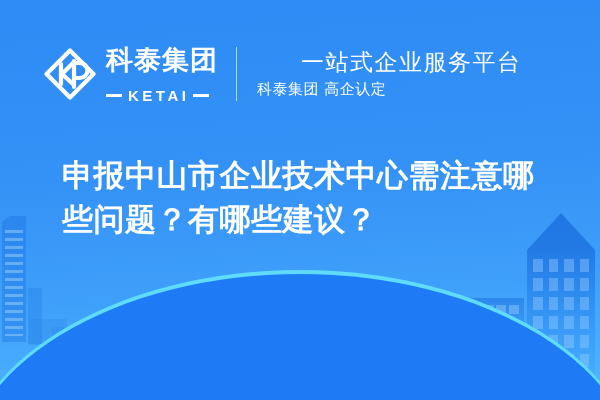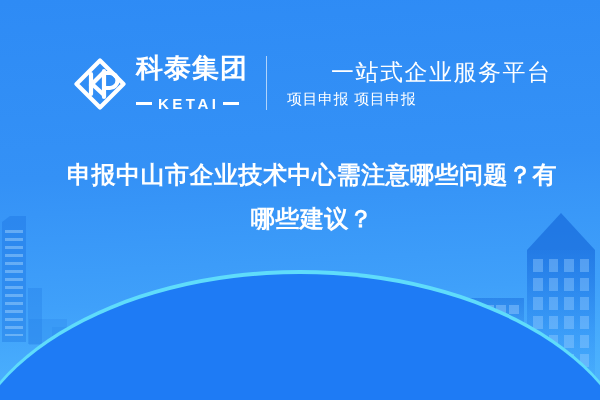--- a/index.html
+++ b/index.html
@@ -159,24 +159,24 @@
     right: 0;
     top: 4px;
     height: 210px;
     border-radius: 50% 50% 0 0 / 100% 100% 0 0;
     background: #1e7bf5;
   }
 
   
   .header {
     position: absolute;
-    left: 74px;
+    left: 44px;
     top: 38px;
     display: flex;
-    align-items: flex-end;
+    align-items: center;
     height: 72px;
   }
   .logo-mark {
     width: 52px;
     height: 52px;
     flex: 0 0 auto;
     margin-right: 10px;
   }
   .logo-text {
     display: flex;
@@ -240,26 +240,25 @@
     font-family: "DejaVu Sans", "Liberation Sans", sans-serif;
   }
 
   
   .title {
     position: absolute;
     left: 62px;
     top: 153px;
     width: 500px;
     color: #ffffff;
-    font-size: 24px;
+    font-size: 31px;
     font-weight: bold;
     line-height: 44px;
     letter-spacing: 0.5px;
     font-family: "DejaVu Sans", "Liberation Sans", sans-serif;
-    text-align: center;
   }
 </style>
 </head>
 <body>
 
 <div id="banner">
 
   <div class="scene">
 
     <div class="bldg-left-tall">
@@ -345,19 +344,19 @@
         <span class="dash"></span>
         <span class="logo-en">KETAI</span>
         <span class="dash"></span>
       </div>
     </div>
 
     <div class="divider"></div>
 
     <div class="tagline">
       <div class="tagline-main">一站式企业服务平台</div>
-      <div class="tagline-sub">项目申报 项目申报</div>
+      <div class="tagline-sub">科泰集团 高企认定</div>
     </div>
   </div>
 
   <div class="title">申报中山市企业技术中心需注意哪些问题？有哪些建议？</div>
 
 </div>
 
 </body></html>

